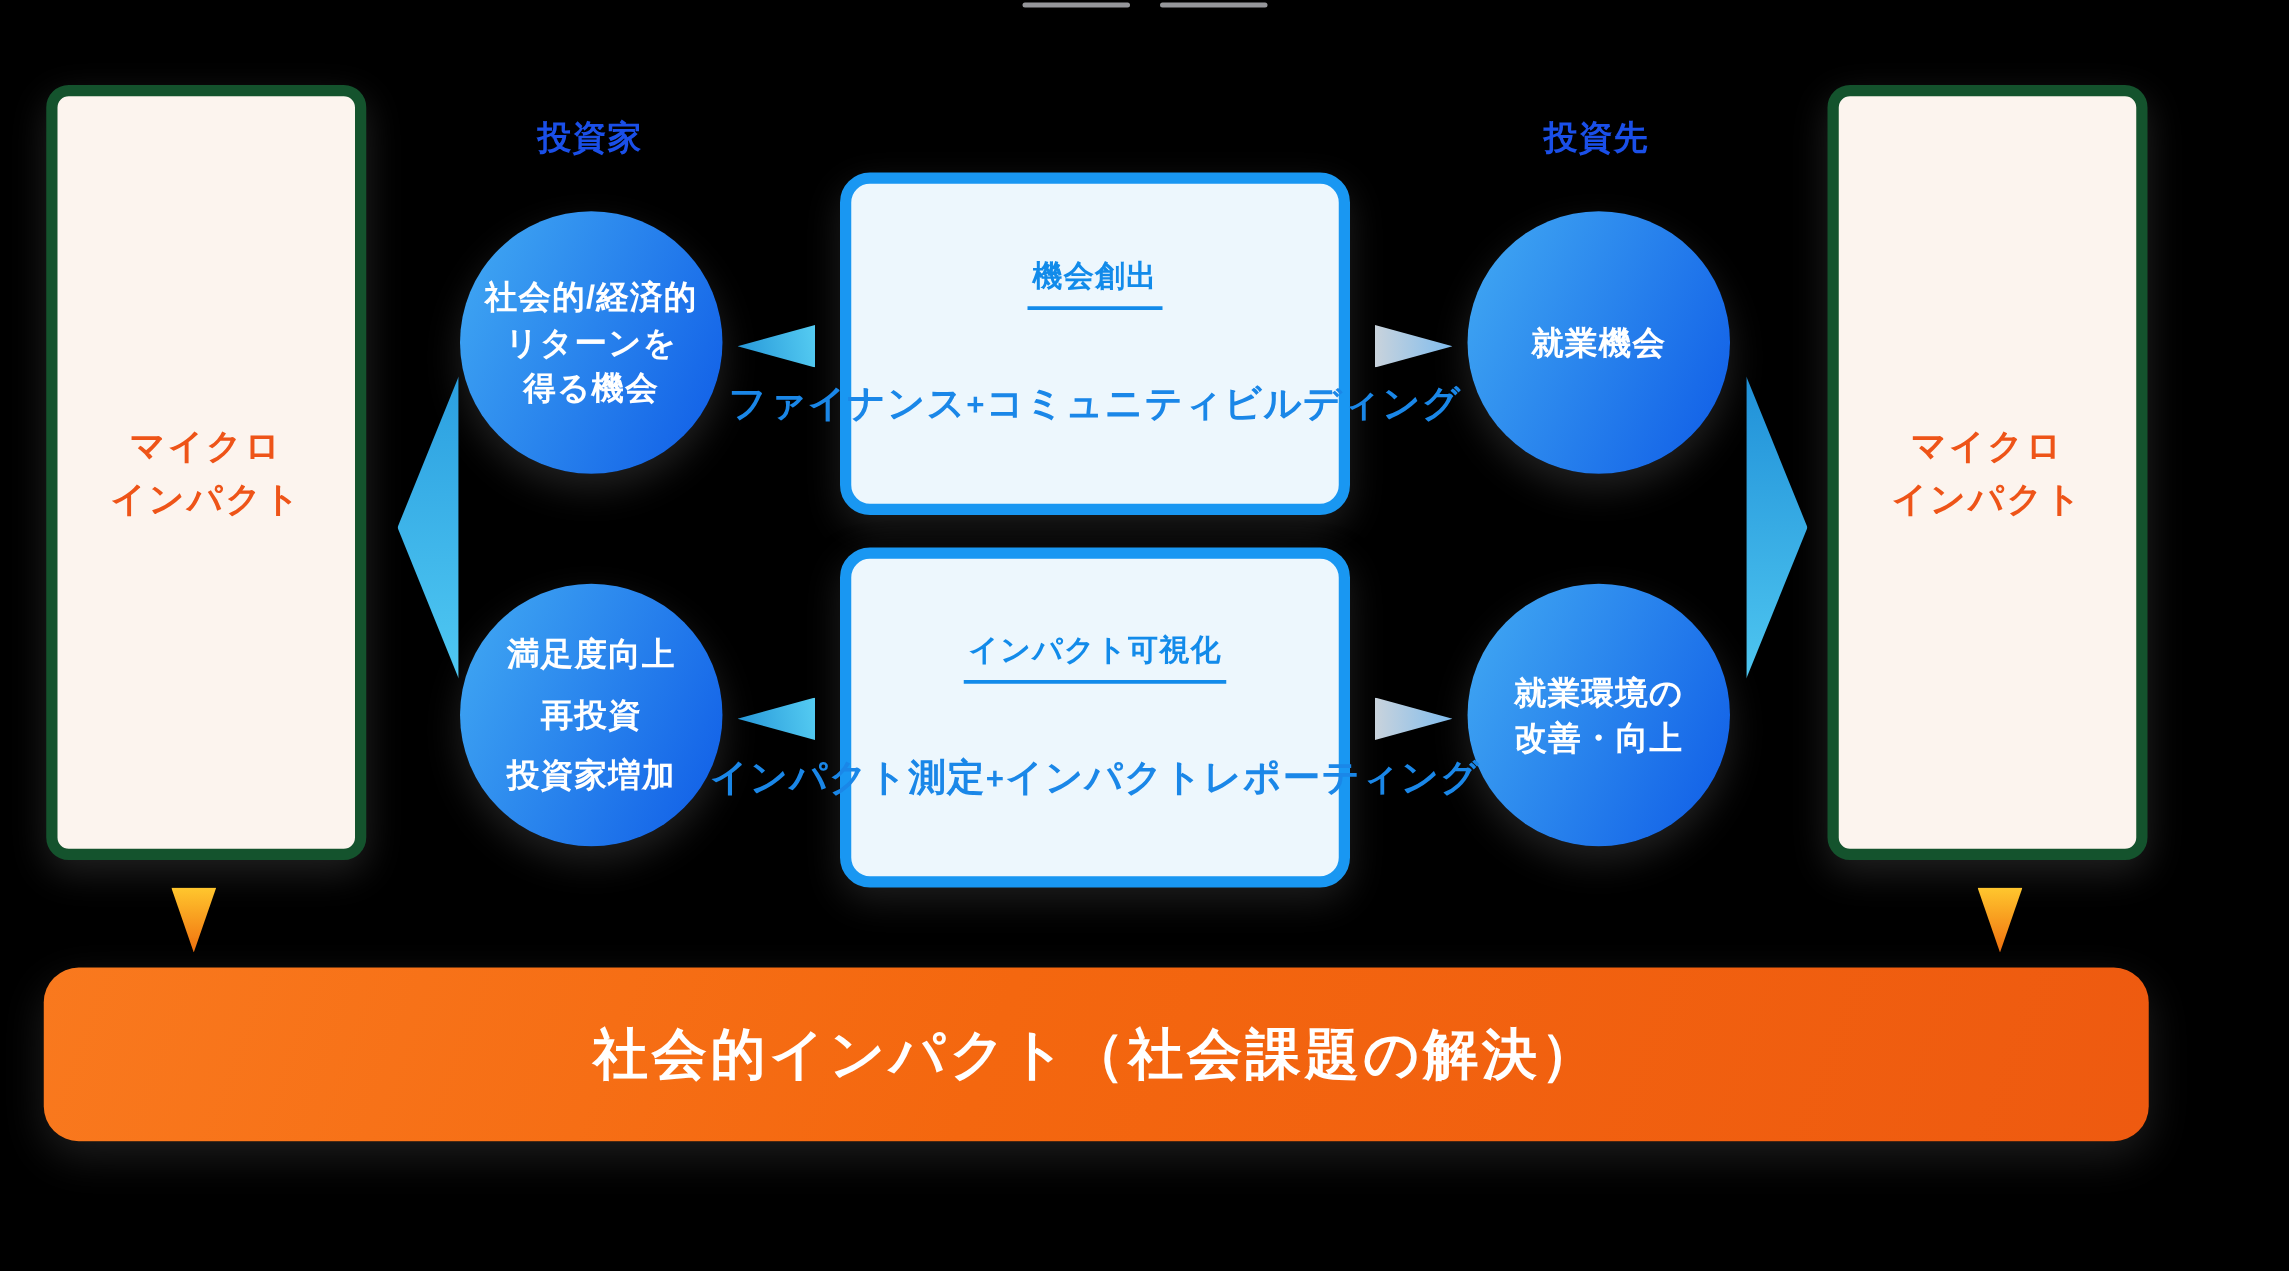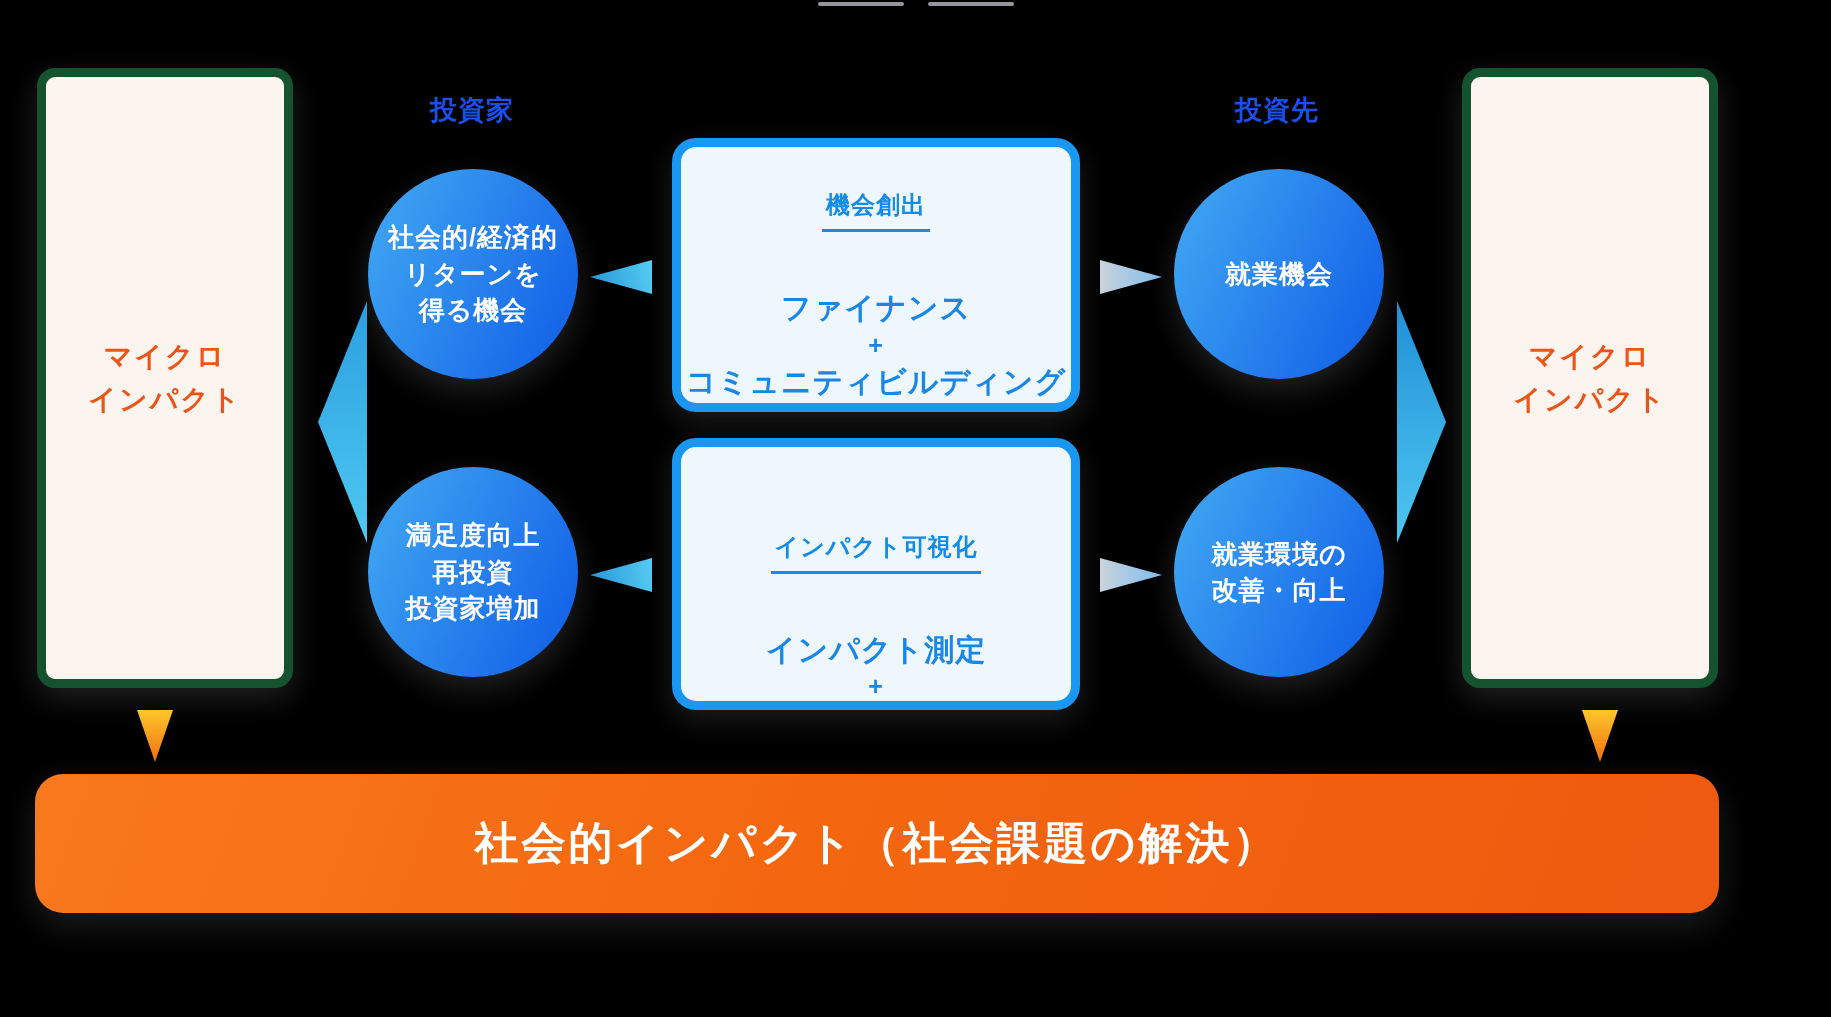--- a/index.html
+++ b/index.html
@@ -25,34 +25,34 @@
   .micro-box-right{left:1462px;}
   .micro-box span{font-size:28px;font-weight:bold;color:#ee5418;line-height:1.55;letter-spacing:2px;}
 
   
   .circle{position:absolute;width:210px;height:210px;border-radius:50%;
     background:linear-gradient(115deg,#3ea4f2 8%,#1565e8 88%);
     display:flex;flex-direction:column;justify-content:center;align-items:center;
     box-shadow:0 12px 30px rgba(120,120,120,0.28);}
   .circle span{color:#fff;font-size:26px;font-weight:bold;line-height:1.4;letter-spacing:1px;white-space:nowrap;}
   .circle-tl{left:368px;top:169px;}
-  .circle-bl{left:368px;top:467px;}
+  .circle-bl{left:368px;top:467px;gap:12px;}
   .circle-tr{left:1174px;top:169px;}
   .circle-br{left:1174px;top:467px;}
 
   
   .action-box{position:absolute;left:672px;width:408px;box-sizing:border-box;
     background:#edf7fd;border:9px solid #1997f2;border-radius:24px;
-    display:flex;flex-direction:column;justify-content:flex-end;align-items:center;
+    display:flex;flex-direction:column;justify-content:center;align-items:center;
     box-shadow:0 10px 30px rgba(120,120,120,0.25);}
   .action-box-top{top:138px;height:274px;}
   .action-box-bottom{top:438px;height:272px;}
   .action-header{font-size:24px;font-weight:bold;color:#128bea;letter-spacing:1px;
     border-bottom:3px solid #128bea;padding:0 4px 8px 4px;margin-bottom:28px;}
-  .action-lines{display:flex;flex-direction:column;align-items:center;margin-top:26px;}
+  .action-lines{display:flex;align-items:center;margin-top:26px;}
   .action-lines span{font-size:30px;font-weight:bold;color:#1a87e8;line-height:1.45;letter-spacing:1px;white-space:nowrap;}
   .action-lines span.plus{font-size:25px;line-height:1.2;}
 
   
   .small-arrow{position:absolute;width:62px;height:34px;}
   .small-arrow-left{clip-path:polygon(100% 0,100% 100%,0 50%);
     background:linear-gradient(260deg,#55ccf2 0%,#2596d8 100%);}
   .small-arrow-right{clip-path:polygon(0 0,0 100%,100% 50%);
     background:linear-gradient(90deg,#c9d3dc 0%,#7fbcee 100%);}
   .sa-tl{left:590px;top:260px;}
@@ -132,20 +132,21 @@
       <span class="plus">+</span>
       <span>コミュニティビルディング</span>
     </div>
   </div>
 
   <div class="action-box action-box-bottom">
     <div class="action-header">インパクト可視化</div>
     <div class="action-lines">
       <span>インパクト測定</span>
       <span class="plus">+</span>
+      <span>インパクトレポーティング</span>
     </div>
   </div>
 
   <div class="small-arrow small-arrow-left sa-tl"></div>
   <div class="small-arrow small-arrow-left sa-bl"></div>
   <div class="small-arrow small-arrow-right sa-tr"></div>
   <div class="small-arrow small-arrow-right sa-br"></div>
 
   <div class="big-arrow big-arrow-left"></div>
   <div class="big-arrow big-arrow-right"></div>

